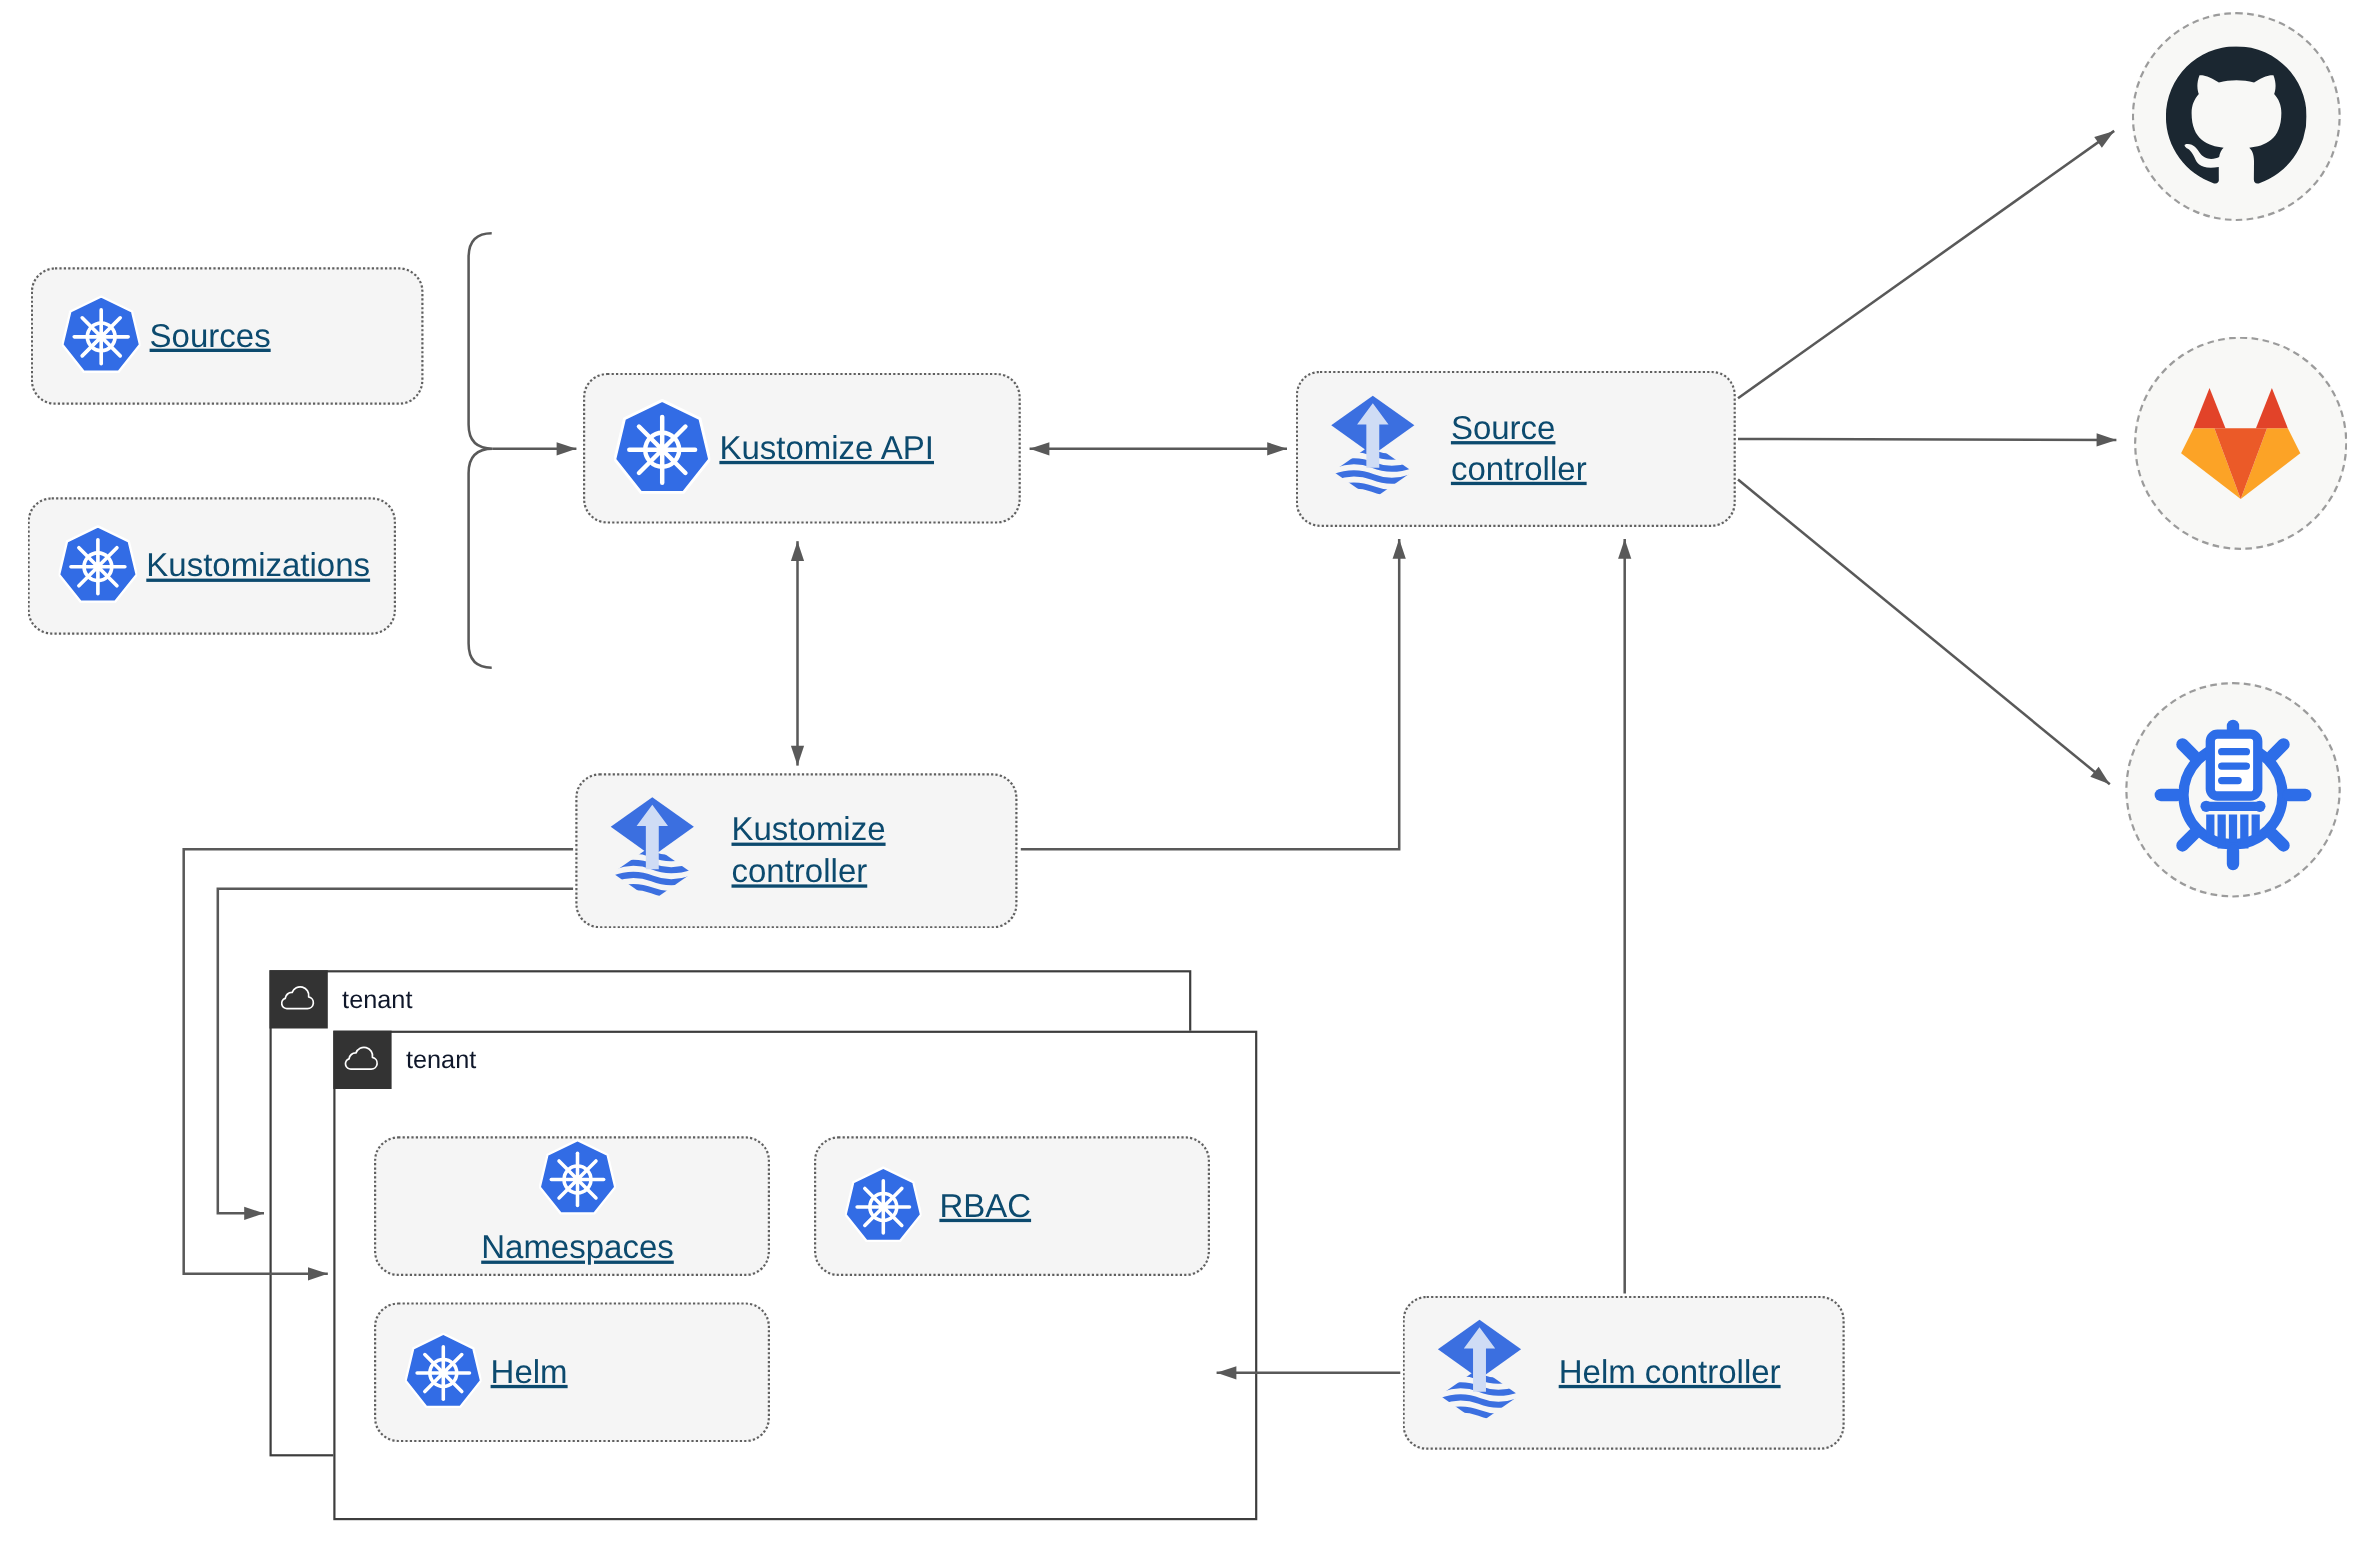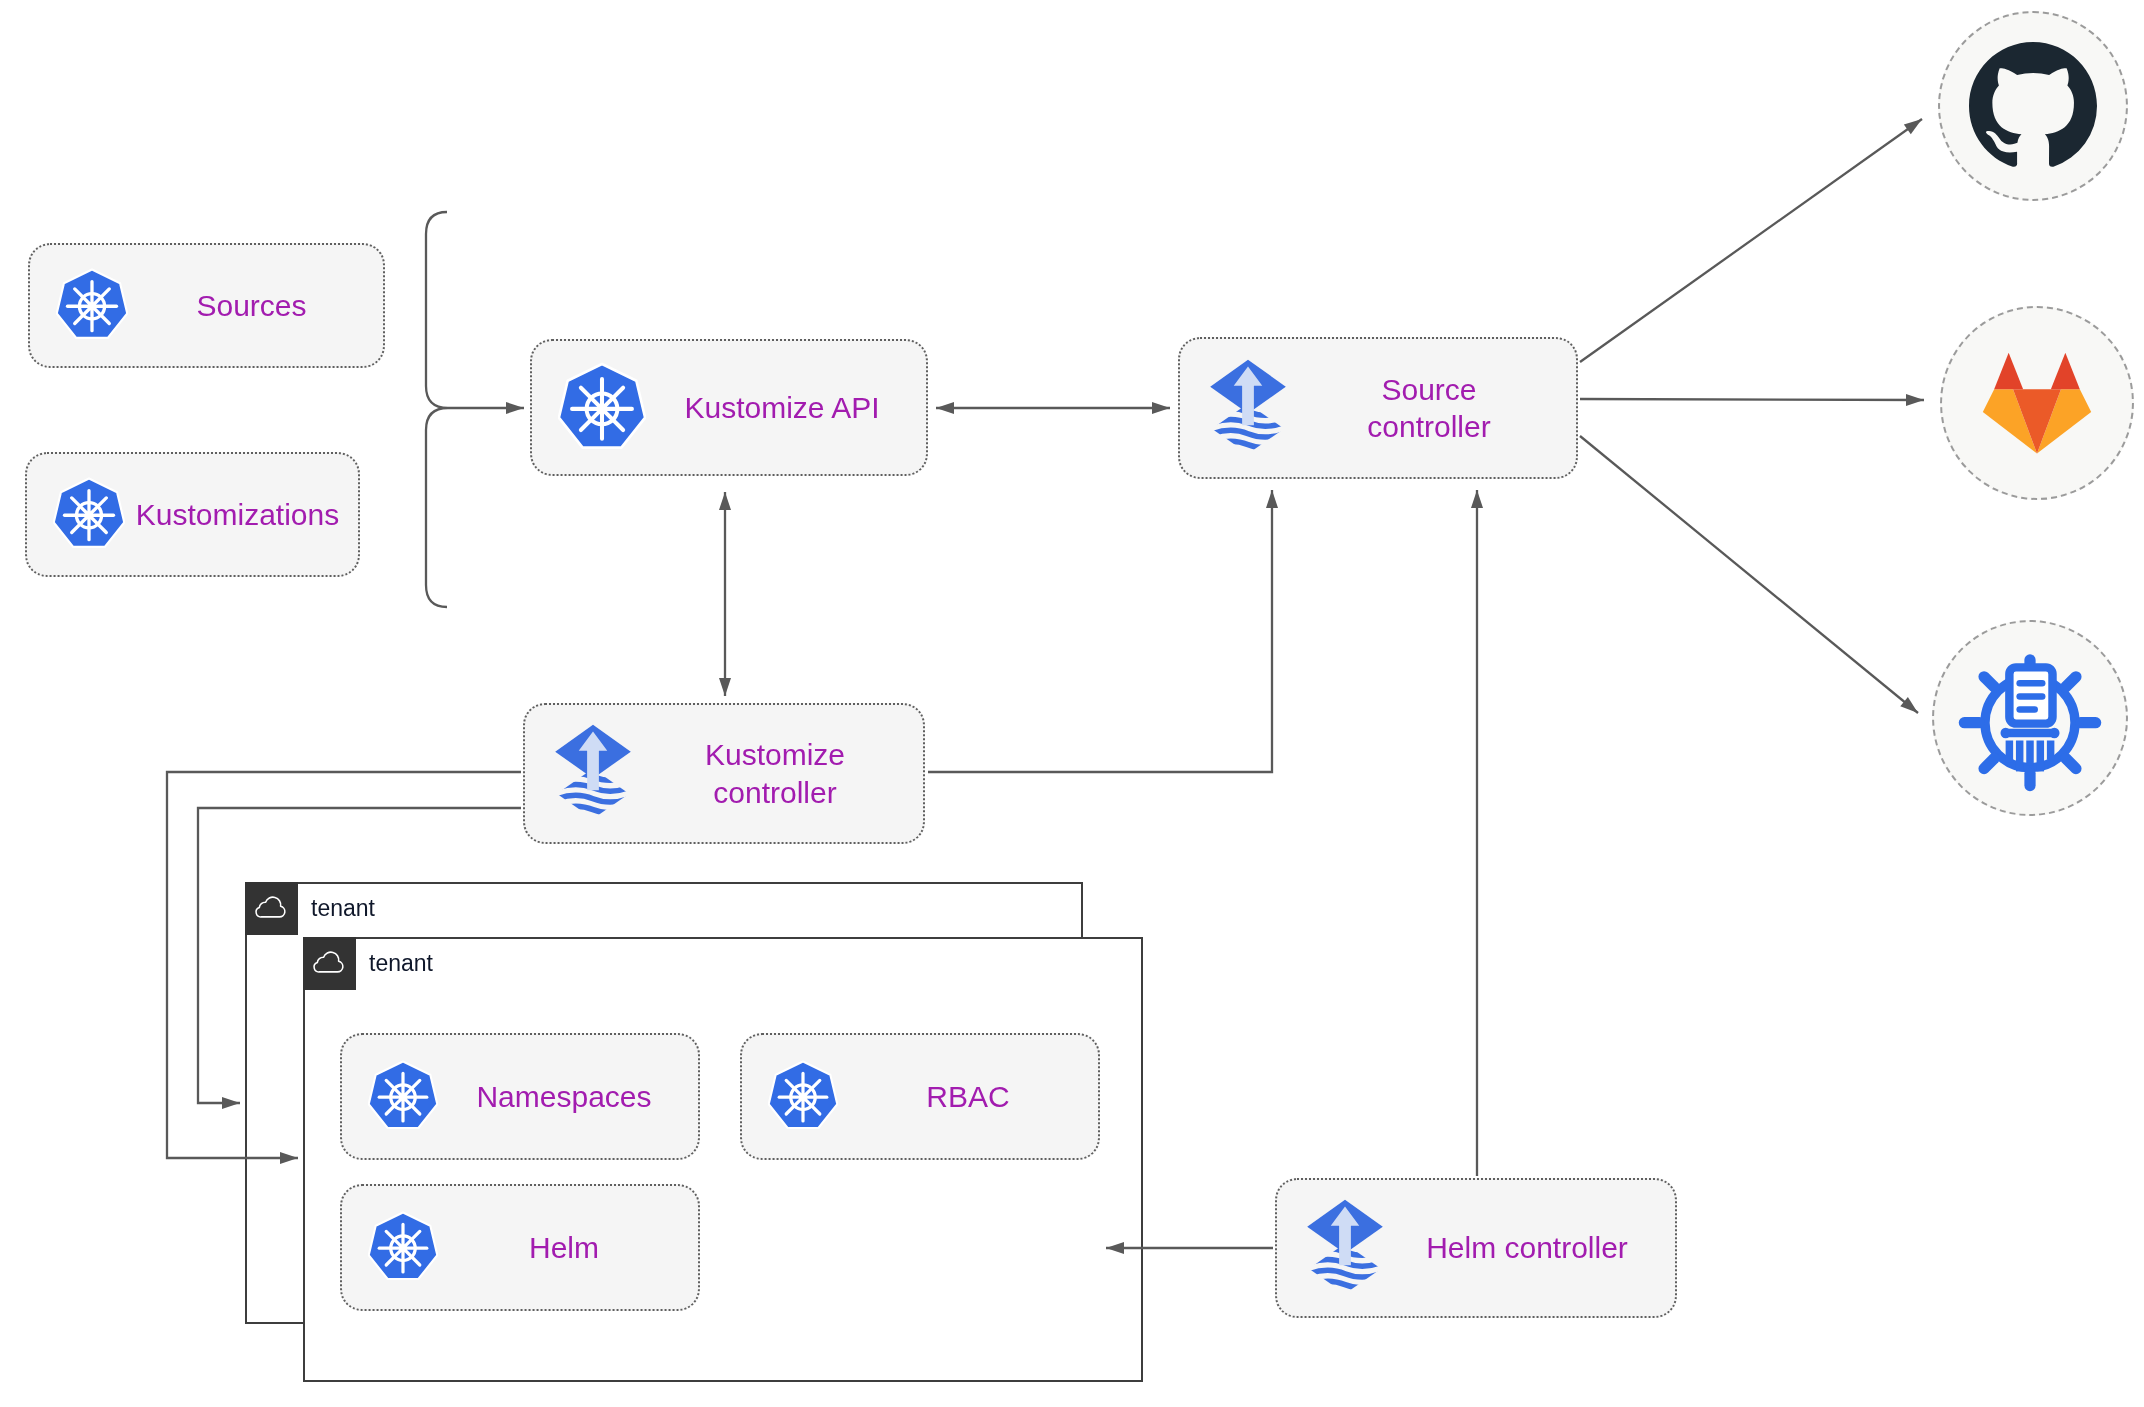--- a/index.html
+++ b/index.html
@@ -2,21 +2,21 @@
 <html><head>
 <meta charset="utf-8">
 <style>
   html,body{margin:0;padding:0;background:#ffffff;font-family:"Liberation Sans",sans-serif;}
   #canvas{position:relative;width:2144px;height:1407px;background:#ffffff;overflow:hidden;}
 
   
   .node{position:absolute;display:flex;align-items:center;box-sizing:border-box;
         background:#f5f5f5;border:2.5px dotted #5f5f5f;border-radius:22px;
         padding:0 16px 0 26px;gap:8px;z-index:3;}
-  .node .lbl{flex:1;text-align:center;font-size:30px;color:#a21caf;line-height:1.25;}
+  .node .lbl{flex:1;text-align:left;font-size:30px;color:#0c4a6e;line-height:1.25;text-decoration:underline;}
 
   
   .tenant{position:absolute;background:#ffffff;border:2.5px solid #3d3d3d;box-sizing:border-box;}
   .tenant .tab{position:absolute;top:-2.5px;left:-2.5px;width:53px;height:53px;background:#333333;
                display:flex;align-items:center;justify-content:center;}
   .tenant .tenant-lbl{position:absolute;top:-2.5px;left:64px;height:53px;line-height:53px;
                       font-size:23px;color:#0f172a;}
 
   
   .endpoint{position:absolute;border:2.5px dashed #9b9b9b;border-radius:50%;background:#f8f8f6;
@@ -182,21 +182,21 @@
     <span class="lbl" style="max-width:220px;margin:0 auto;">Kustomize controller</span>
   </div>
 
   <div class="node" style="left:1275px;top:1178px;width:402px;height:140px;">
     <svg width="84" height="101">
         <use href="#flux"></use>
       </svg>
     <span class="lbl" style="max-width:220px;margin:0 auto;">Helm controller</span>
   </div>
 
-  <div class="node" style="left:340px;top:1033px;width:360px;height:127px;">
+  <div class="node" style="left:340px;top:1033px;width:360px;height:127px;flex-direction:column;">
     <svg width="70" height="73">
         <use href="#k8s"></use>
       </svg>
     <span class="lbl">Namespaces</span>
   </div>
 
   <div class="node" style="left:740px;top:1033px;width:360px;height:127px;gap:16px;">
     <svg width="70" height="73">
         <use href="#k8s"></use>
       </svg>

